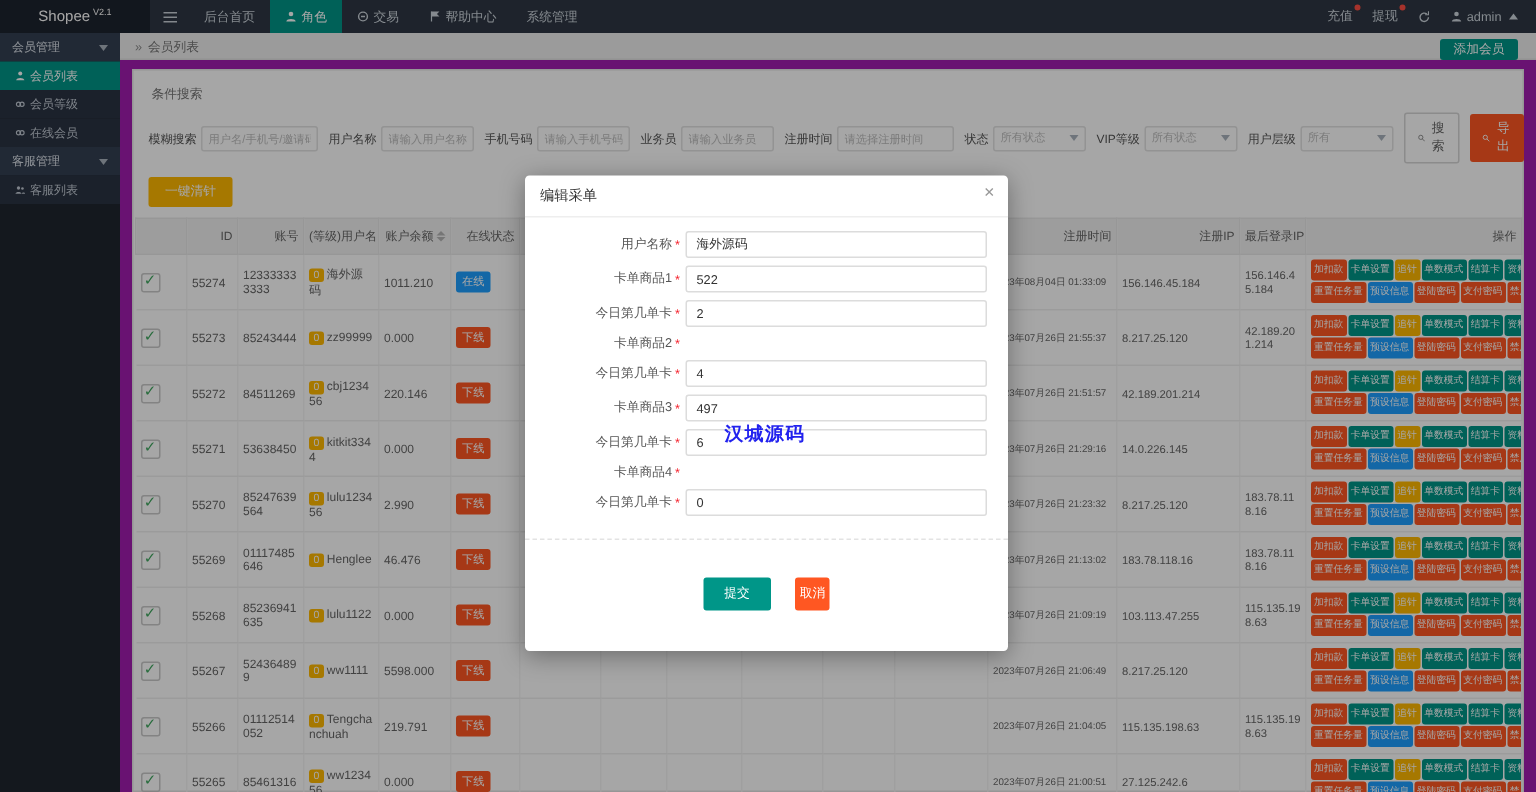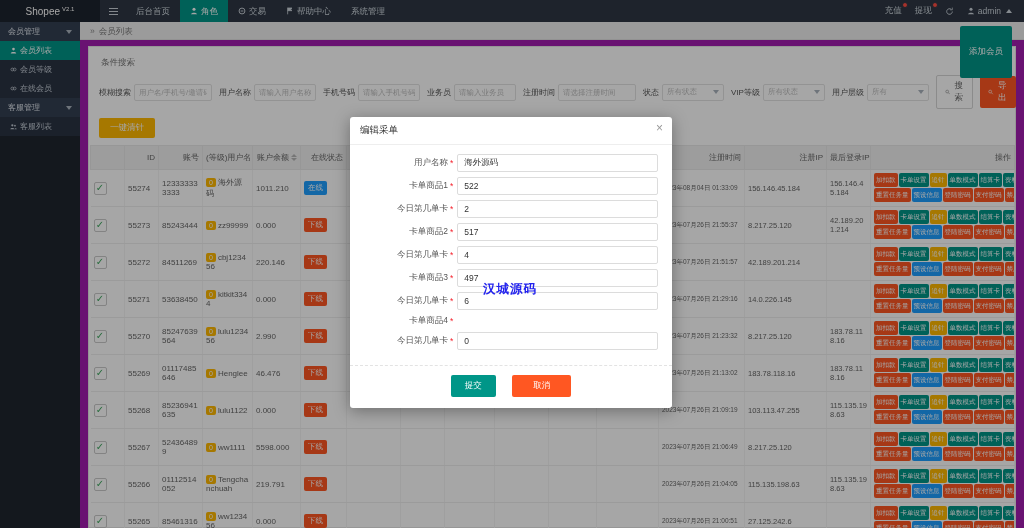--- a/index.html
+++ b/index.html
@@ -24,21 +24,21 @@
   
   .sidebar { position:absolute; left:0; top:22px; bottom:0; width:80px; background:#20262f; display:flex; flex-direction:column; z-index:10; }
   .side-section { height:19px; line-height:19px; background:#333f52; color:#dde3ea; font-size:8px; padding:0 8px; display:flex; align-items:center; justify-content:space-between; cursor:pointer; }
   .side-item { height:19px; line-height:19px; background:#2a3342; color:#c2cad4; font-size:8px; padding:0 6px 0 10px; display:flex; align-items:center; gap:3px; cursor:pointer; }
   .side-item.active { background:#009688; color:#fff; }
   .side-fill { flex:1; background:#20262f; }
 
   
   .breadcrumb { position:absolute; left:80px; top:22px; right:0; height:18px; background:#efefef; border-bottom:1px solid #e0e0e0; font-size:8.5px; color:#888; line-height:18px; padding-left:10px; }
   .breadcrumb a { color:#777; text-decoration:none; margin-left:4px; }
-  .add-member { position:absolute; top:26px; right:12px; background:#009688; color:#fff; font-size:8.5px; padding:20px 9px; border:none; border-radius:2px; cursor:pointer; z-index:11; }
+  .add-member { position:absolute; top:26px; right:12px; background:#009688; color:#fff; font-size:8.5px; padding:1px 9px; border:none; border-radius:2px; cursor:pointer; z-index:11; }
 
   .content { position:absolute; left:80px; top:40px; right:0; bottom:0; background:#a21caf; padding:6px 8px 0 8px; }
   .panel { background:#fff; border:1px solid #e6e6e6; height:100%; padding:6px 0 0 0; }
   .search-title { font-size:8.5px; color:#777; margin:4px 0 6px 12px; }
   .search-row { display:flex; align-items:center; gap:7px; padding:0 10px; flex-wrap:nowrap; }
   .sf { display:flex; align-items:center; gap:3px; }
   .sf label { font-size:8px; color:#555; white-space:nowrap; }
   .sf input { height:17px; border:1px solid #e2e2e2; border-radius:2px; font-size:7.5px; padding:0 4px; color:#333; width:62px; }
   .sf input::placeholder { color:#bdbdbd; }
   .sf .sel { height:17px; border:1px solid #e2e2e2; border-radius:2px; font-size:7.5px; color:#bdbdbd; padding:0 4px; display:flex; align-items:center; justify-content:space-between; width:62px; background:#fff; cursor:pointer; }
@@ -74,21 +74,21 @@
   .modal { position:absolute; left:350px; top:117px; width:322px; background:#fff; border-radius:3px; box-shadow:0 3px 16px rgba(0,0,0,0.35); z-index:50; }
   .modal-head { padding:7px 10px; font-size:9.5px; color:#333; border-bottom:1px solid #eee; position:relative; }
   .modal-close { position:absolute; right:9px; top:5px; color:#999; font-size:12px; cursor:pointer; line-height:12px; }
   .modal-body { padding:4px 0 2px 0; position:relative; }
   .m-row { display:flex; align-items:center; margin:5px 14px; }
   .m-label { flex:0 0 84px; text-align:right; font-size:8.5px; color:#555; }
   .req { color:#f5222d; font-style:normal; margin:0 4px 0 2px; font-size:8.5px; }
   .m-input { flex:1; height:18px; border:1px solid #dcdcdc; border-radius:2px; font-size:8.5px; color:#333; padding:0 6px; }
   .modal-foot { border-top:1px dashed #e3e3e3; margin-top:8px; padding:8px 0 10px 0; text-align:center; }
   .btn-submit { background:#009688; color:#fff; padding:5px 14px; margin:0 6px; }
-  .btn-cancel { background:#FF5722; color:#fff; padding:5px 21px; margin:1px 6px; }
+  .btn-cancel { background:#FF5722; color:#fff; padding:5px 3px; margin:17px 6px; }
   .watermark { position:absolute; left:50%; top:136px; transform:translateX(-52%); color:#2222ee; font-weight:bold; font-size:12.5px; letter-spacing:1px; cursor:pointer; white-space:nowrap; }
 </style>
 </head>
 <body>
 
 <div class="navbar">
   <div class="logo">
     <span>Shopee</span>
       <sup>V2.1</sup>
   </div>
@@ -575,21 +575,20 @@
         <input class="m-input" value="522" style="">
       </div>
     <div class="m-row">
         <span class="m-label">今日第几单卡</span>
         <i class="req">*</i>
         <input class="m-input" value="2" style="">
       </div>
     <div class="m-row">
         <span class="m-label">卡单商品2</span>
         <i class="req">*</i>
-        <input class="m-input" value="517" style="">
       </div>
     <div class="m-row">
         <span class="m-label">今日第几单卡</span>
         <i class="req">*</i>
         <input class="m-input" value="4" style="">
       </div>
     <div class="m-row">
         <span class="m-label">卡单商品3</span>
         <i class="req">*</i>
         <input class="m-input" value="497" style="">

